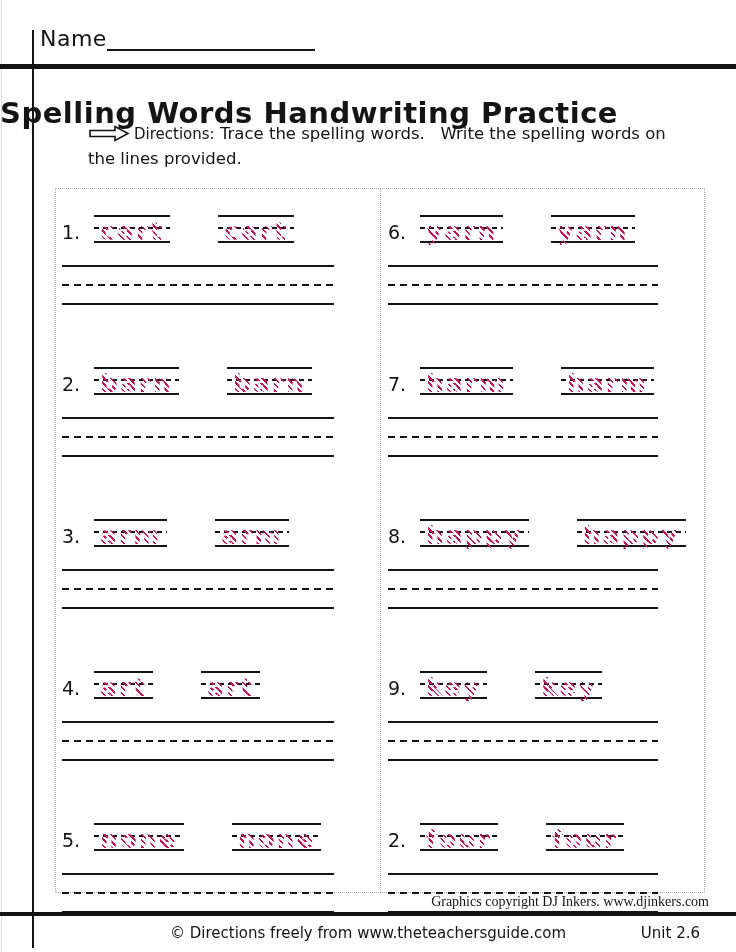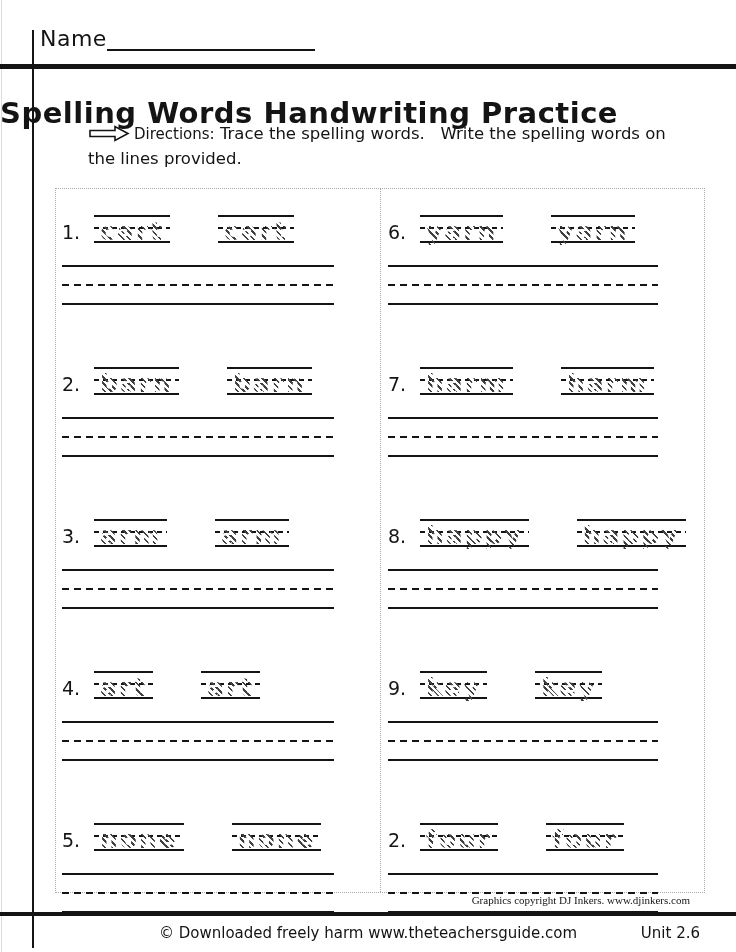--- a/index.html
+++ b/index.html
@@ -34,35 +34,35 @@
   .item { height:139px; }
   .trace-row { display:flex; align-items:flex-end; margin-top:13px; height:35px; }
   .num { width:32px; flex:none; font-size:19px; line-height:34px; }
   .trace { position:relative; flex:none; height:34px; margin-right:48px; padding:0 6px; }
   .trace:last-child { margin-right:0; }
   .gl { position:absolute; left:0; right:0; z-index:1; }
   .gl-top  { top:0;    height:2px; background:#141414; }
   .gl-mid  { top:12px; height:2px;
              background:repeating-linear-gradient(90deg,#141414 0 5px,transparent 5px 9px); }
   .gl-base { top:26px; height:2px; background:#141414; }
-  .trace-txt { position:relative; z-index:2; display:inline-block; color:#404040;
+  .trace-txt { position:relative; z-index:2; display:inline-block; color:#be185d;
                font-size:25px; line-height:33px; font-weight:bold; letter-spacing:2px;
                -webkit-mask-image:repeating-linear-gradient(45deg,#000 0 1.8px,transparent 1.8px 4.4px);
                mask-image:repeating-linear-gradient(45deg,#000 0 1.8px,transparent 1.8px 4.4px); }
 
   .write-lines { position:relative; margin-top:16px; height:41px; }
   .wl { position:absolute; left:0; right:0; }
   .wl-1 { top:0;    height:2px; background:#141414; }
   .wl-2 { top:19px; height:2px;
           background:repeating-linear-gradient(90deg,#141414 0 7px,transparent 7px 12px); }
   .wl-3 { top:38px; height:2px; background:#141414; }
 
   
-  .graphics-credit { position:absolute; top:894px; right:46px;
-                     font-family:"Liberation Serif", serif; font-size:11px; }
+  .graphics-credit { position:absolute; top:894px; right:27px;
+                     font-family:"Liberation Serif", serif; font-size:14px; }
   .rule-bottom { position:absolute; top:912px; left:0; width:736px; height:4px; background:#141414; }
   .bottom-row { position:absolute; top:924px; left:0; width:736px; font-size:15px; }
   .download-credit { text-align:center; }
   .unit-label { position:absolute; right:36px; top:0; }
 </style>
 </head>
 <body>
 
 <div class="page-edge"></div>
 <div class="margin-line"></div>
@@ -216,15 +216,15 @@
           <i class="wl wl-3"></i>
         </div>
     </div>
 
   </div>
 </div>
 
 <div class="graphics-credit">Graphics copyright DJ Inkers. www.djinkers.com</div>
 <div class="rule-bottom"></div>
 <div class="bottom-row">
-  <div class="download-credit">© Downloaded freely harm www.theteachersguide.com</div>
+  <div class="download-credit">© Directions freely from www.theteachersguide.com</div>
   <div class="unit-label">Unit 2.6</div>
 </div>
 
 </body></html>

